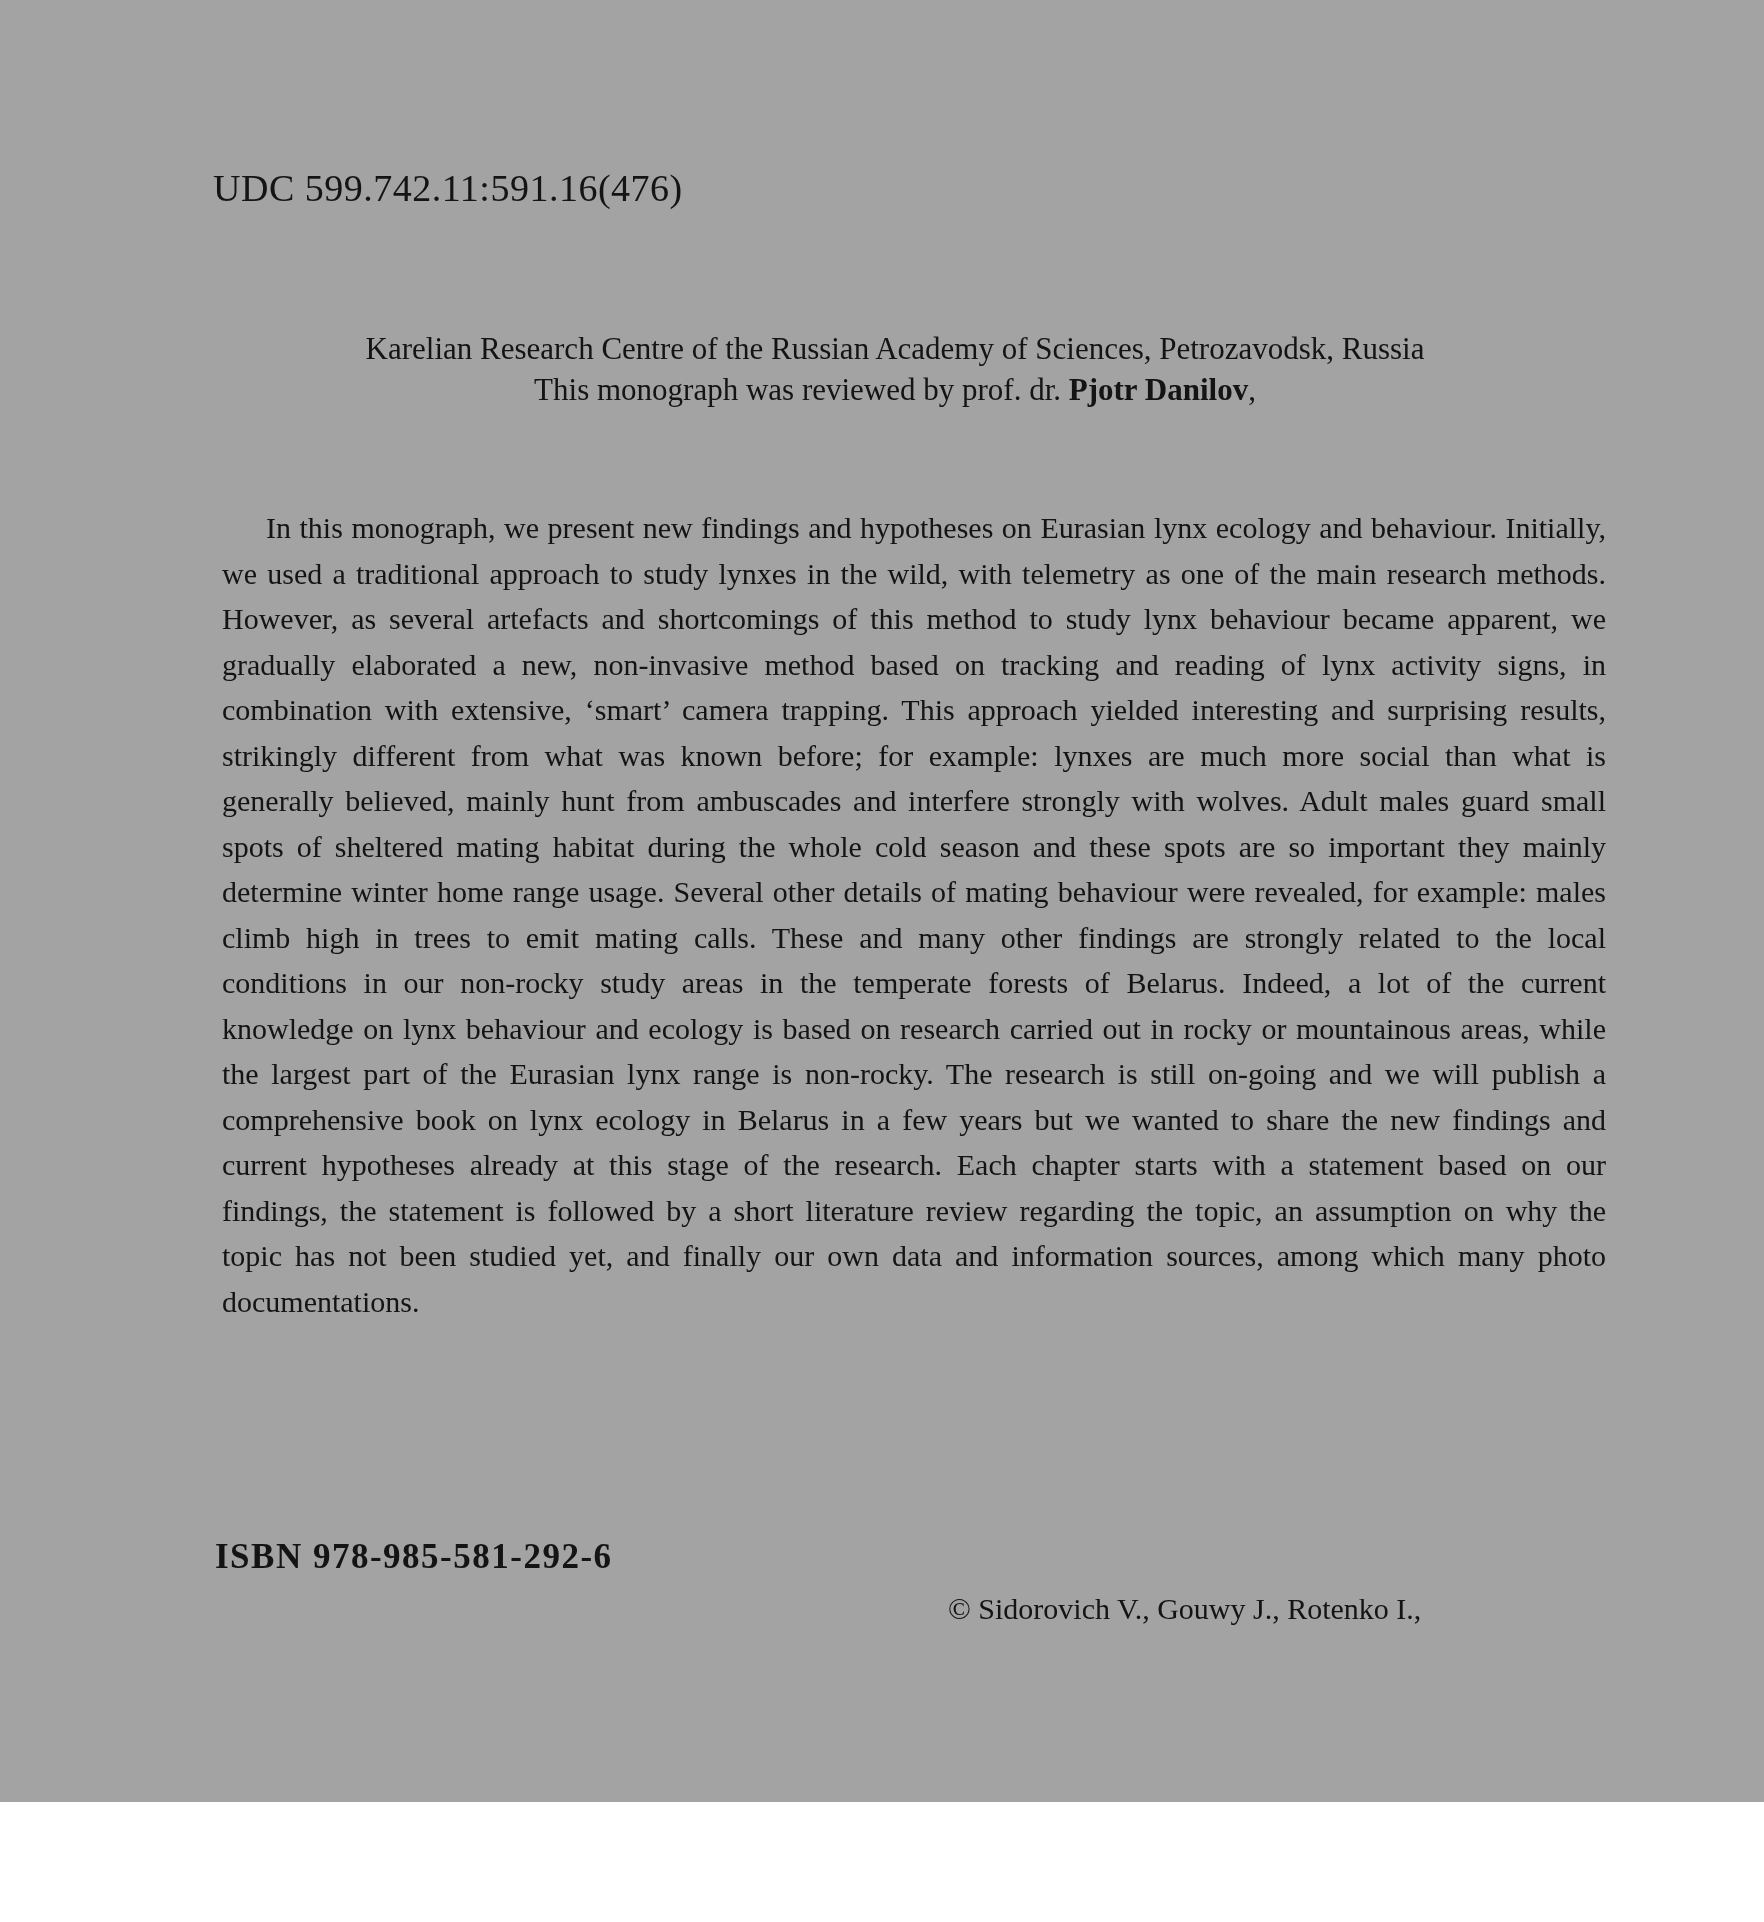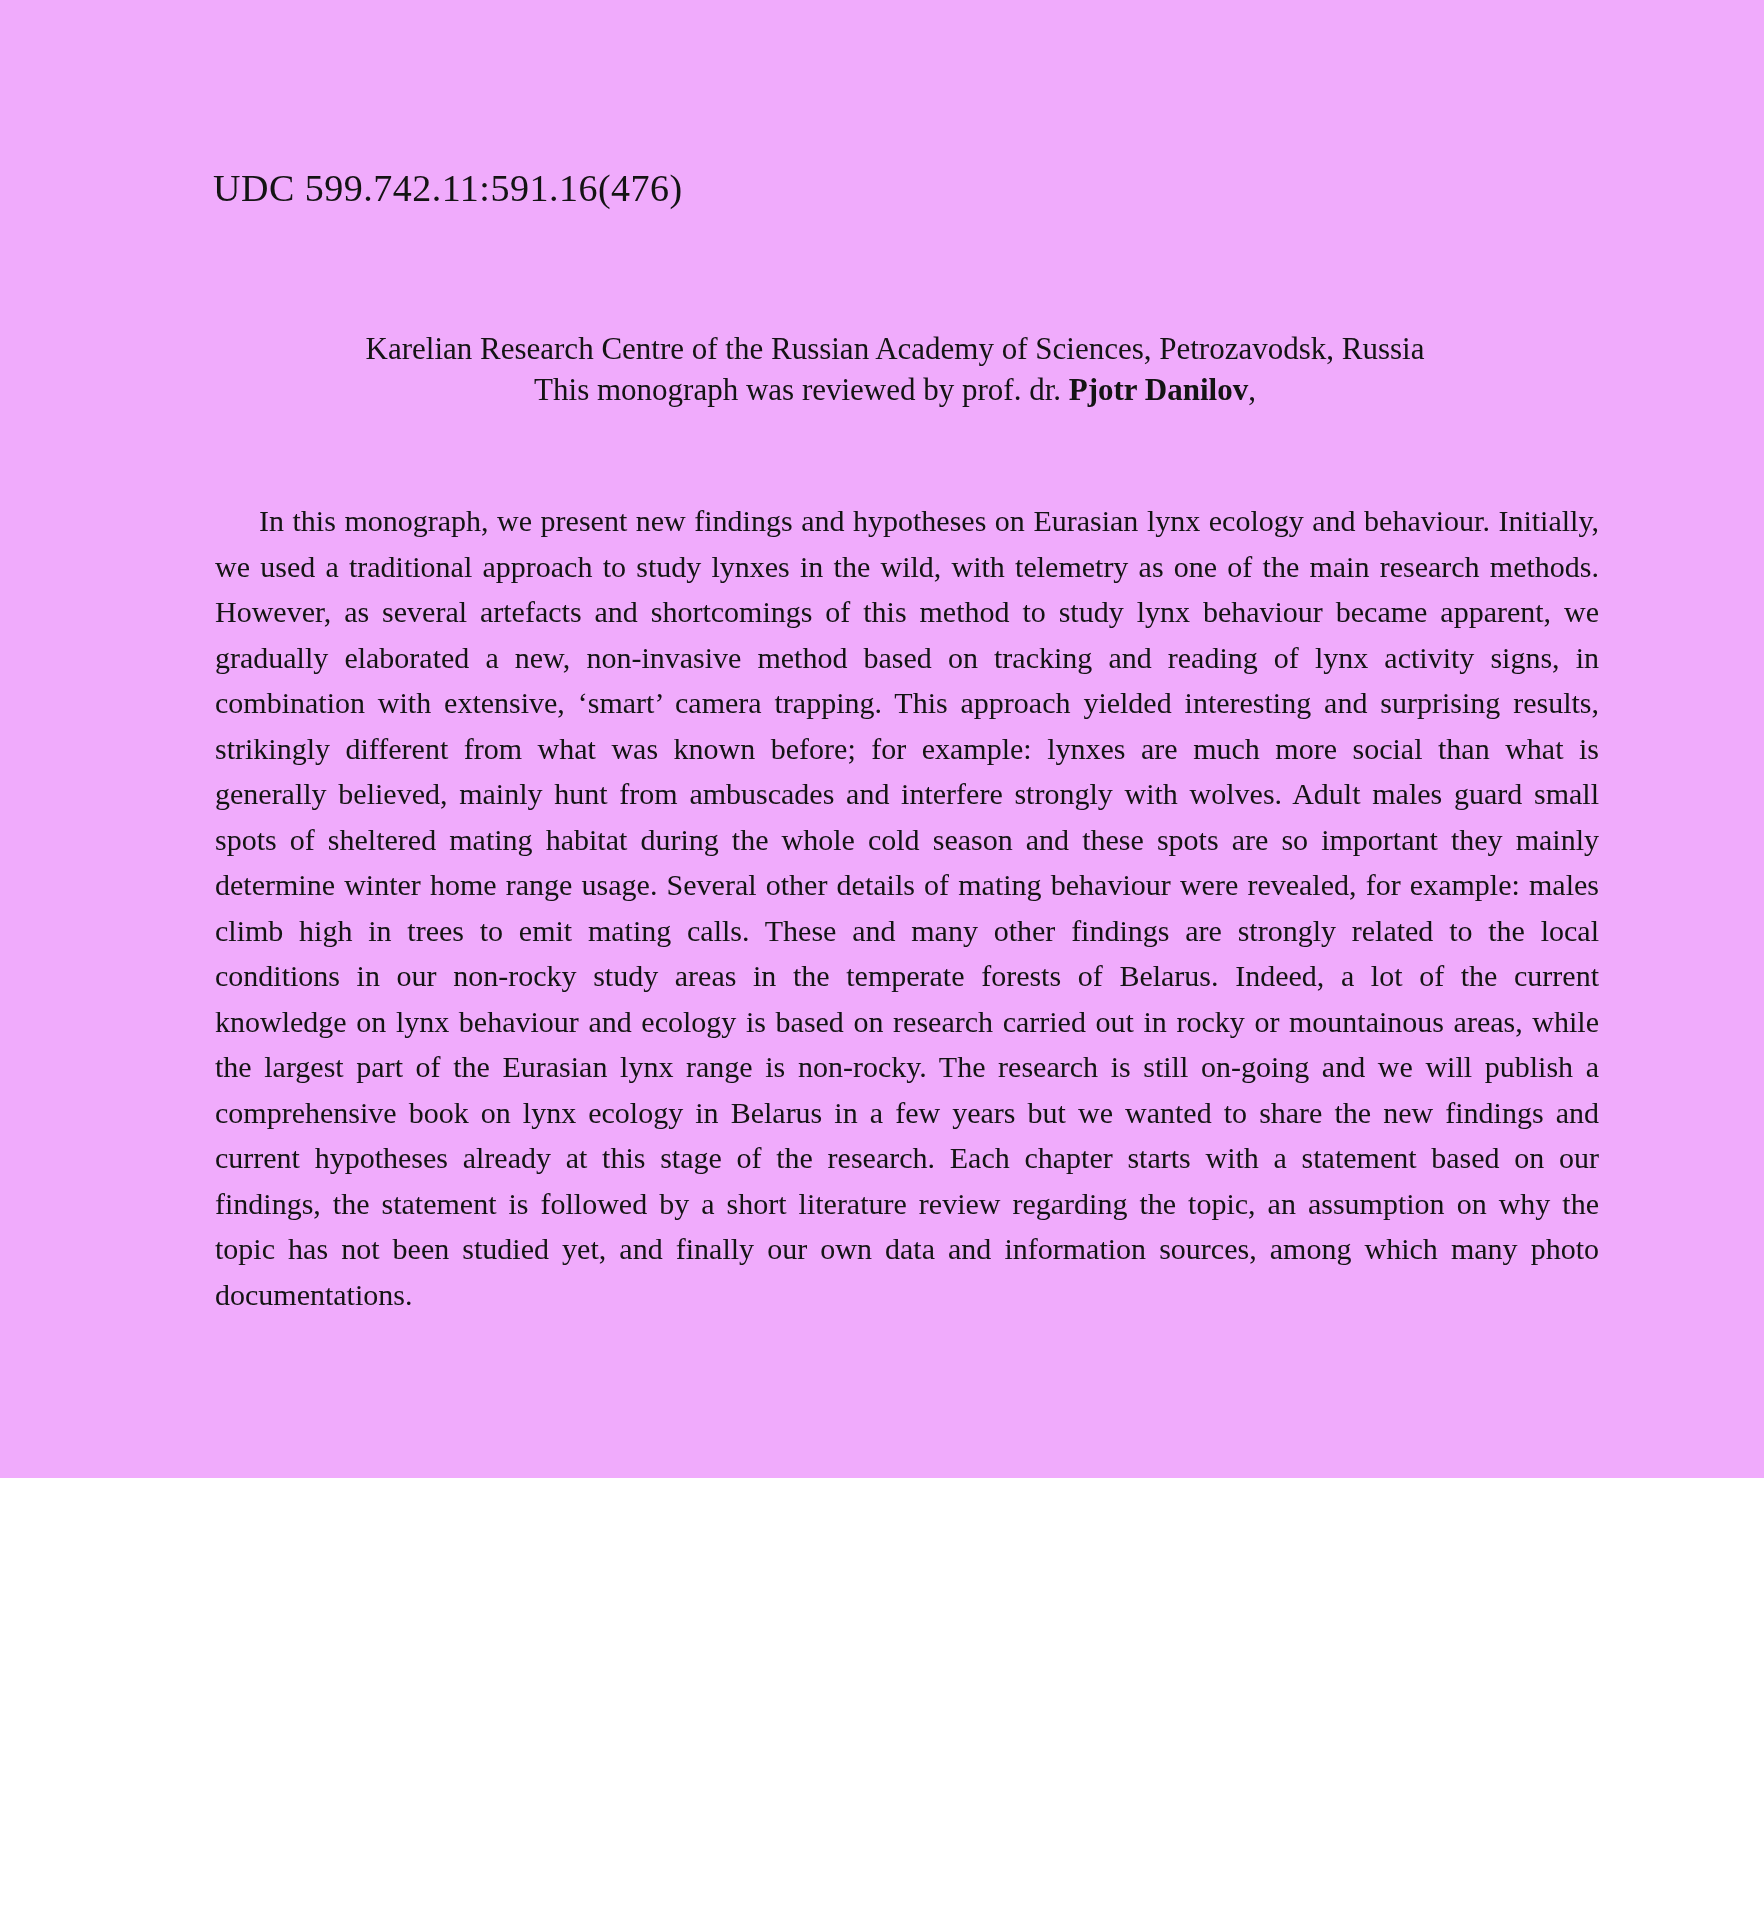--- a/index.html
+++ b/index.html
@@ -3,22 +3,22 @@
 <meta charset="utf-8">
 <style>
   html, body {
     margin: 0;
     padding: 0;
     background: #ffffff;
   }
   .page {
     position: relative;
     width: 1764px;
-    height: 1478px;
-    background: #f0abfc;
+    height: 1802px;
+    background: #a3a3a3;
     font-family: "Liberation Serif", "DejaVu Serif", serif;
     color: #141414;
     overflow: hidden;
   }
   .udc {
     position: absolute;
     left: 213px;
     top: 166px;
     font-size: 38px;
     letter-spacing: 0.5px;
@@ -34,21 +34,21 @@
     line-height: 41px;
   }
   .review-block .reviewer-name {
     font-weight: bold;
   }
   .abstract {
     position: absolute;
     left: 215px;
     top: 498px;
     width: 1384px;
-    margin: 0;
+    margin: 7px;
     font-size: 30px;
     line-height: 45.5px;
     text-align: justify;
     text-indent: 44px;
     word-spacing: 1px;
   }
   .isbn {
     position: absolute;
     left: 215px;
     top: 1537px;

